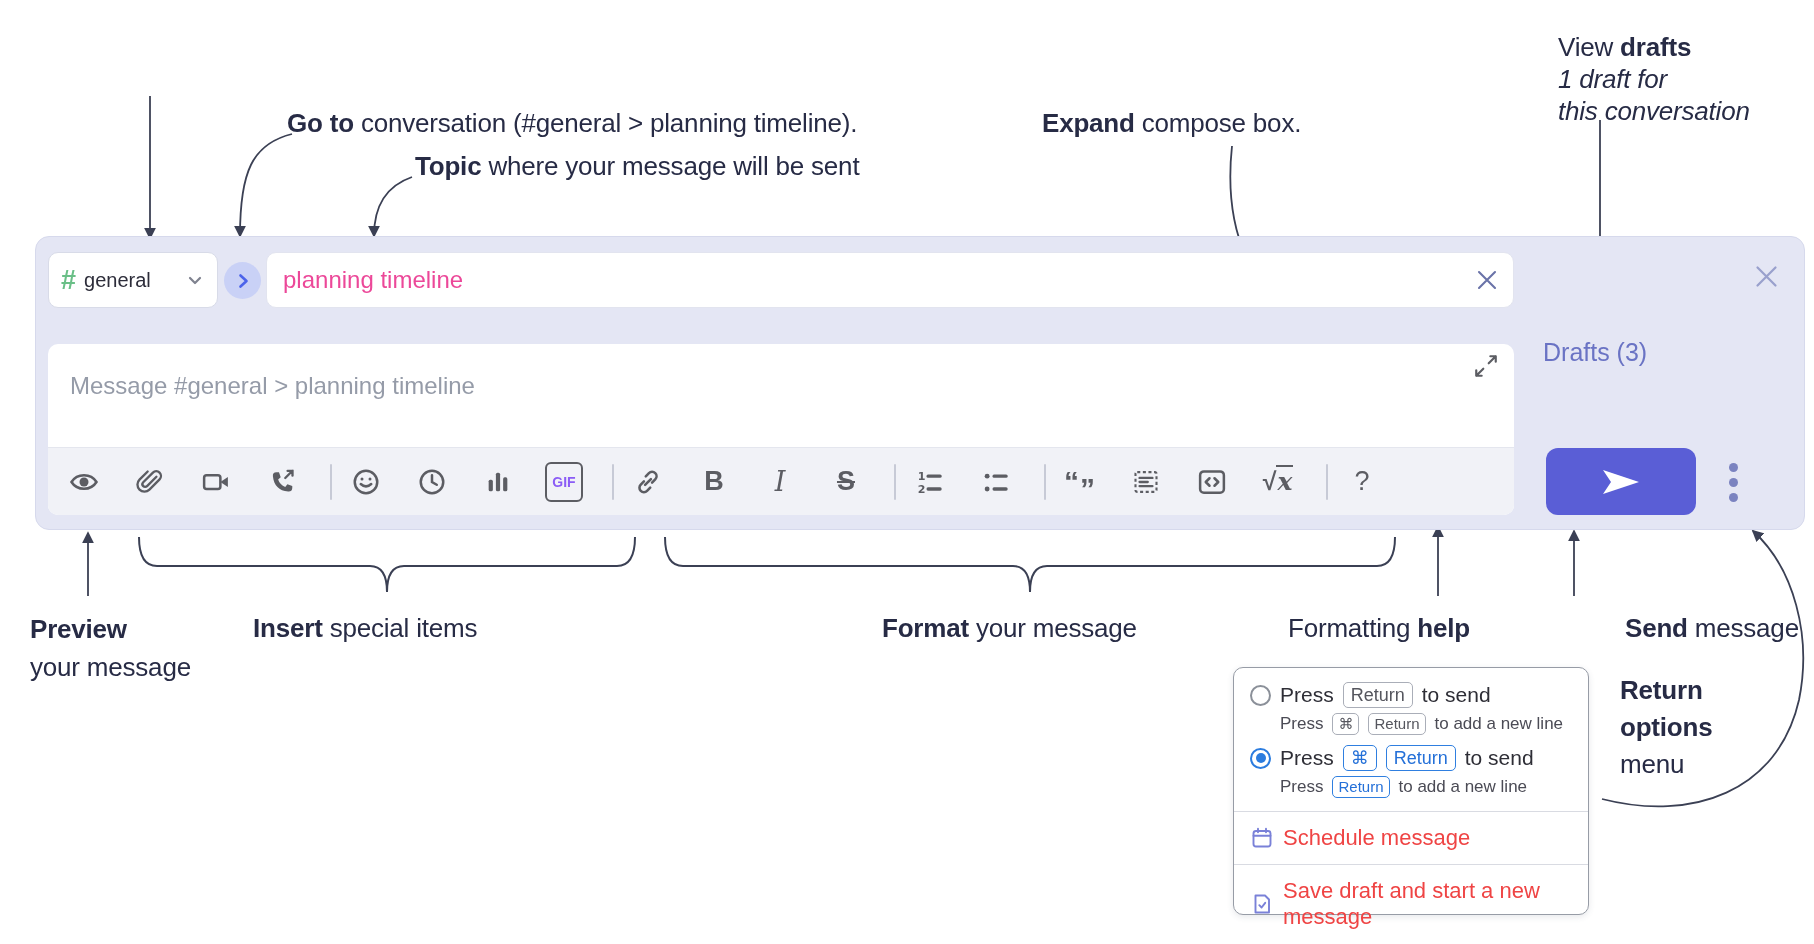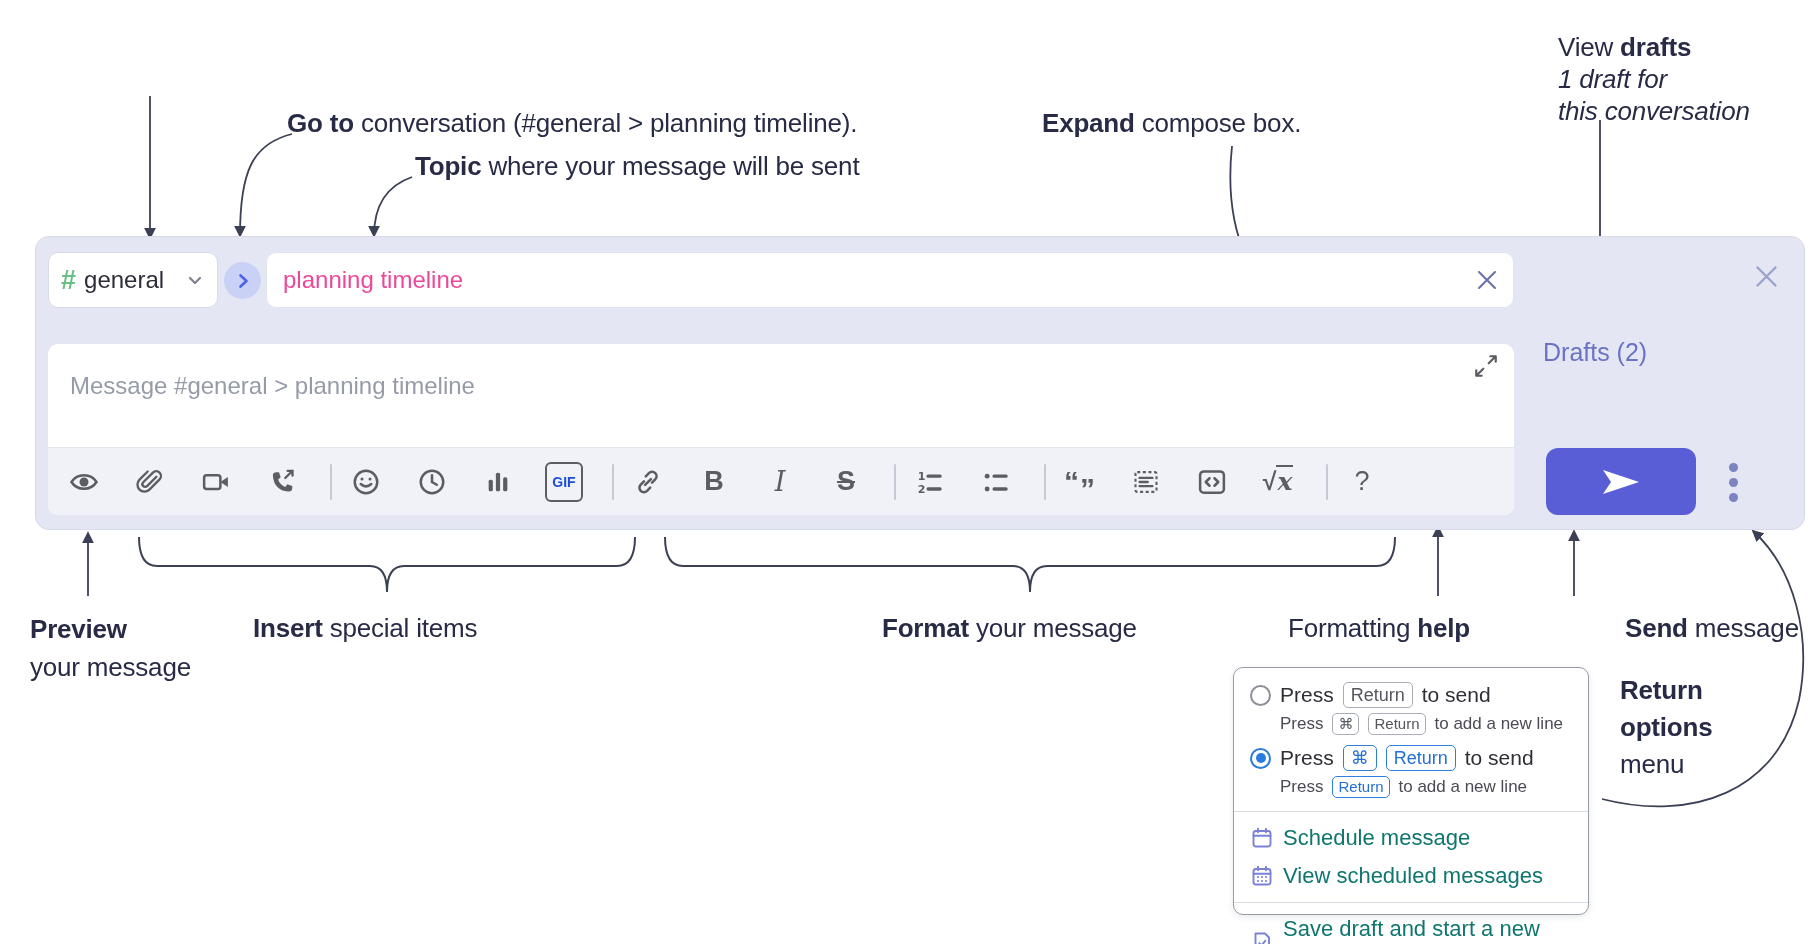--- a/index.html
+++ b/index.html
@@ -9,21 +9,21 @@
   
   .ann{font-size:26px;letter-spacing:-0.2px;color:#272b45;white-space:nowrap;line-height:33px;}
   .ann b{font-weight:700;}
   .ann .it{font-style:italic;}
   
   .compose{left:35px;top:236px;width:1770px;height:294px;background:#e4e6f4;
            border:1px solid #d6d9ec;border-radius:14px;box-sizing:border-box;}
   .chanbox{left:48px;top:252px;width:170px;height:56px;background:#fff;border:1px solid #d8dbe8;
            border-radius:10px;box-sizing:border-box;display:flex;align-items:center;padding:0 12px;gap:8px;cursor:pointer;}
   .hash{color:#6abf87;font-weight:700;font-size:27px;line-height:1;}
-  .channame{font-size:24px;color:#2d2d3a;flex:1;}
+  .channame{font-size:20px;color:#2d2d3a;flex:1;}
   .gocircle{left:224px;top:262px;width:37px;height:37px;border-radius:50%;background:#c9d1f6;
             display:flex;align-items:center;justify-content:center;cursor:pointer;}
   .topicbox{left:266px;top:252px;width:1248px;height:56px;background:#fff;border:1px solid #e2e4ef;
             border-radius:10px;box-sizing:border-box;display:flex;align-items:center;}
   .topicbox input{border:none;outline:none;flex:1;font-family:inherit;font-size:24px;color:#ec4899;
             padding:0 16px;background:transparent;}
   .iconbtn{display:flex;align-items:center;justify-content:center;cursor:pointer;}
   
   .msgbox{left:48px;top:344px;width:1466px;height:171px;background:#fff;border-radius:10px;box-sizing:border-box;}
   .msgbox textarea{position:absolute;left:0;top:0;width:1420px;height:86px;border:none;outline:none;resize:none;
@@ -31,40 +31,40 @@
   .msgbox textarea::placeholder{color:#959ba8;opacity:1;}
   .expandbtn{position:absolute;right:14px;top:8px;width:28px;height:28px;}
   .toolbar{position:absolute;left:0;right:0;bottom:0;height:68px;background:#f1f2f7;border-top:1px solid #e4e6ee;
            border-radius:0 0 10px 10px;display:flex;align-items:center;padding:0 16px;box-sizing:border-box;}
   .tbi{width:40px;height:44px;display:flex;align-items:center;justify-content:center;margin-right:26px;cursor:pointer;color:#5c5d63;}
   .tbdiv{width:2px;height:36px;background:#c7cad6;border-radius:1px;margin:0 14px 0 2px;}
   .glyph{font-size:27px;color:#5c5d63;}
   .glyph.bold{font-weight:800;}
   .glyph.ital{font-style:italic;font-family:"DejaVu Serif",serif;}
   .glyph.strike{text-decoration:line-through;font-weight:600;}
-  .gifbadge{border:2.4px solid #5c5d63;border-radius:6px;padding:10px 5px;font-size:14px;font-weight:700;color:#1d4ed8;}
+  .gifbadge{border:2.4px solid #5c5d63;border-radius:6px;padding:10px 5px;font-size:14px;font-weight:700;color:#8b5cf6;}
   .sqrt{font-size:25px;font-weight:600;color:#5c5d63;}
   .sqrt i{font-family:"DejaVu Serif",serif;border-top:2px solid #5c5d63;padding:0 1px;}
   .quoteg{font-weight:900;font-size:30px;color:#5c5d63;letter-spacing:1px;line-height:1;}
   .quoteg .q2{display:inline-block;transform:translateY(7px);}
   
   .draftslink{left:1543px;top:338px;font-size:25px;color:#6a73c4;cursor:pointer;}
   .sendbtn{left:1546px;top:448px;width:150px;height:67px;background:#5a5ed6;border-radius:12px;
            display:flex;align-items:center;justify-content:center;cursor:pointer;}
   .dots{left:1716px;top:452px;width:34px;height:60px;display:flex;flex-direction:column;align-items:center;
         justify-content:center;gap:6px;cursor:pointer;}
   .dots span{width:9px;height:9px;border-radius:50%;background:#7b83c0;}
   .closex{left:1750px;top:260px;width:32px;height:32px;}
   .topicx{width:52px;height:52px;}
   
   .popup{left:1233px;top:667px;width:356px;height:248px;background:#fff;border:1.6px solid #979ca6;
          border-radius:10px;box-sizing:border-box;box-shadow:0 2px 6px rgba(60,64,90,.12);padding:10px 0;}
   .prow{display:flex;align-items:center;gap:9px;padding:4px 16px;font-size:21px;color:#2e2e36;}
   .prow.sub{font-size:17px;color:#4b4b55;padding:1px 16px 6px 46px;}
-  .prow.item{font-size:22px;color:#0f766e;padding:6px 16px;cursor:pointer;}
+  .prow.item{font-size:22px;color:#ef4444;padding:6px 16px;cursor:pointer;}
   kbd{font-family:inherit;border:1.3px solid #aaaeb8;border-radius:5px;padding:0 7px;color:#55565e;
       background:#fff;font-size:18px;line-height:24px;}
   .sub kbd{font-size:15px;line-height:20px;padding:0 5px;}
   kbd.blue{border-color:#2f7fe0;color:#2470d8;}
   .radio{width:17px;height:17px;border:2px solid #8b9099;border-radius:50%;flex:0 0 auto;box-sizing:content-box;}
   .radio.checked{border-color:#2b7cdf;position:relative;}
   .radio.checked::after{content:"";position:absolute;left:3.5px;top:3.5px;width:10px;height:10px;border-radius:50%;background:#2b7cdf;}
   .pdivider{height:1px;background:#d9dbe2;margin:7px 0;}
   svg{display:block;}
   .overlay{left:0;top:0;pointer-events:none;}
@@ -257,21 +257,21 @@
     <span class="tbi">
       <span class="sqrt"><span>√</span><i>x</i></span>
     </span>
     <span class="tbdiv"></span>
     <span class="tbi">
         <span class="glyph">?</span>
       </span>
   </div>
 </div>
 
-<div class="abs draftslink">Drafts (2)</div>
+<div class="abs draftslink">Drafts (3)</div>
 
 <div class="abs sendbtn">
   <span>
     <svg width="46" height="32" viewBox="0 0 46 32">
         <polygon points="5,4 41,16 5,28 13,16" fill="#ffffff"></polygon>
       </svg>
   </span>
 </div>
 
 <div class="abs dots">
@@ -308,37 +308,20 @@
   <div class="pdivider"></div>
   <div class="prow item">
     <span>
       <svg width="24" height="24" viewBox="0 0 24 24" fill="none" stroke="#7a81d8" stroke-width="1.9" stroke-linecap="round">
           <rect x="3.5" y="5" width="17" height="15.5" rx="2.5"></rect>
           <path d="M3.5 9.7 H20.5 M8 2.8 V6.2 M16 2.8 V6.2"></path>
         </svg>
     </span>
     <span>Schedule message</span>
   </div>
-  <div class="prow item">
-    <span>
-      <svg width="24" height="24" viewBox="0 0 24 24" fill="none" stroke="#7a81d8" stroke-width="1.9" stroke-linecap="round">
-          <rect x="3.5" y="5" width="17" height="15.5" rx="2.5"></rect>
-          <path d="M3.5 9.7 H20.5 M8 2.8 V6.2 M16 2.8 V6.2"></path>
-          <g fill="#7a81d8" stroke="none">
-            <circle cx="8" cy="13" r="1.1"></circle>
-            <circle cx="12" cy="13" r="1.1"></circle>
-            <circle cx="16" cy="13" r="1.1"></circle>
-            <circle cx="8" cy="17" r="1.1"></circle>
-            <circle cx="12" cy="17" r="1.1"></circle>
-            <circle cx="16" cy="17" r="1.1"></circle>
-          </g>
-        </svg>
-    </span>
-    <span>View scheduled messages</span>
-  </div>
   <div class="pdivider"></div>
   <div class="prow item">
     <span>
       <svg width="24" height="24" viewBox="0 0 24 24" fill="none" stroke="#7a81d8" stroke-width="1.9" stroke-linecap="round" stroke-linejoin="round">
           <path d="M5.5 3.5 H15 L19 7.5 V20.5 H5.5 Z"></path>
           <path d="M9.3 13.2 L11.6 15.5 L15.2 10.8"></path>
         </svg>
     </span>
     <span>Save draft and start a new message</span>
   </div>

